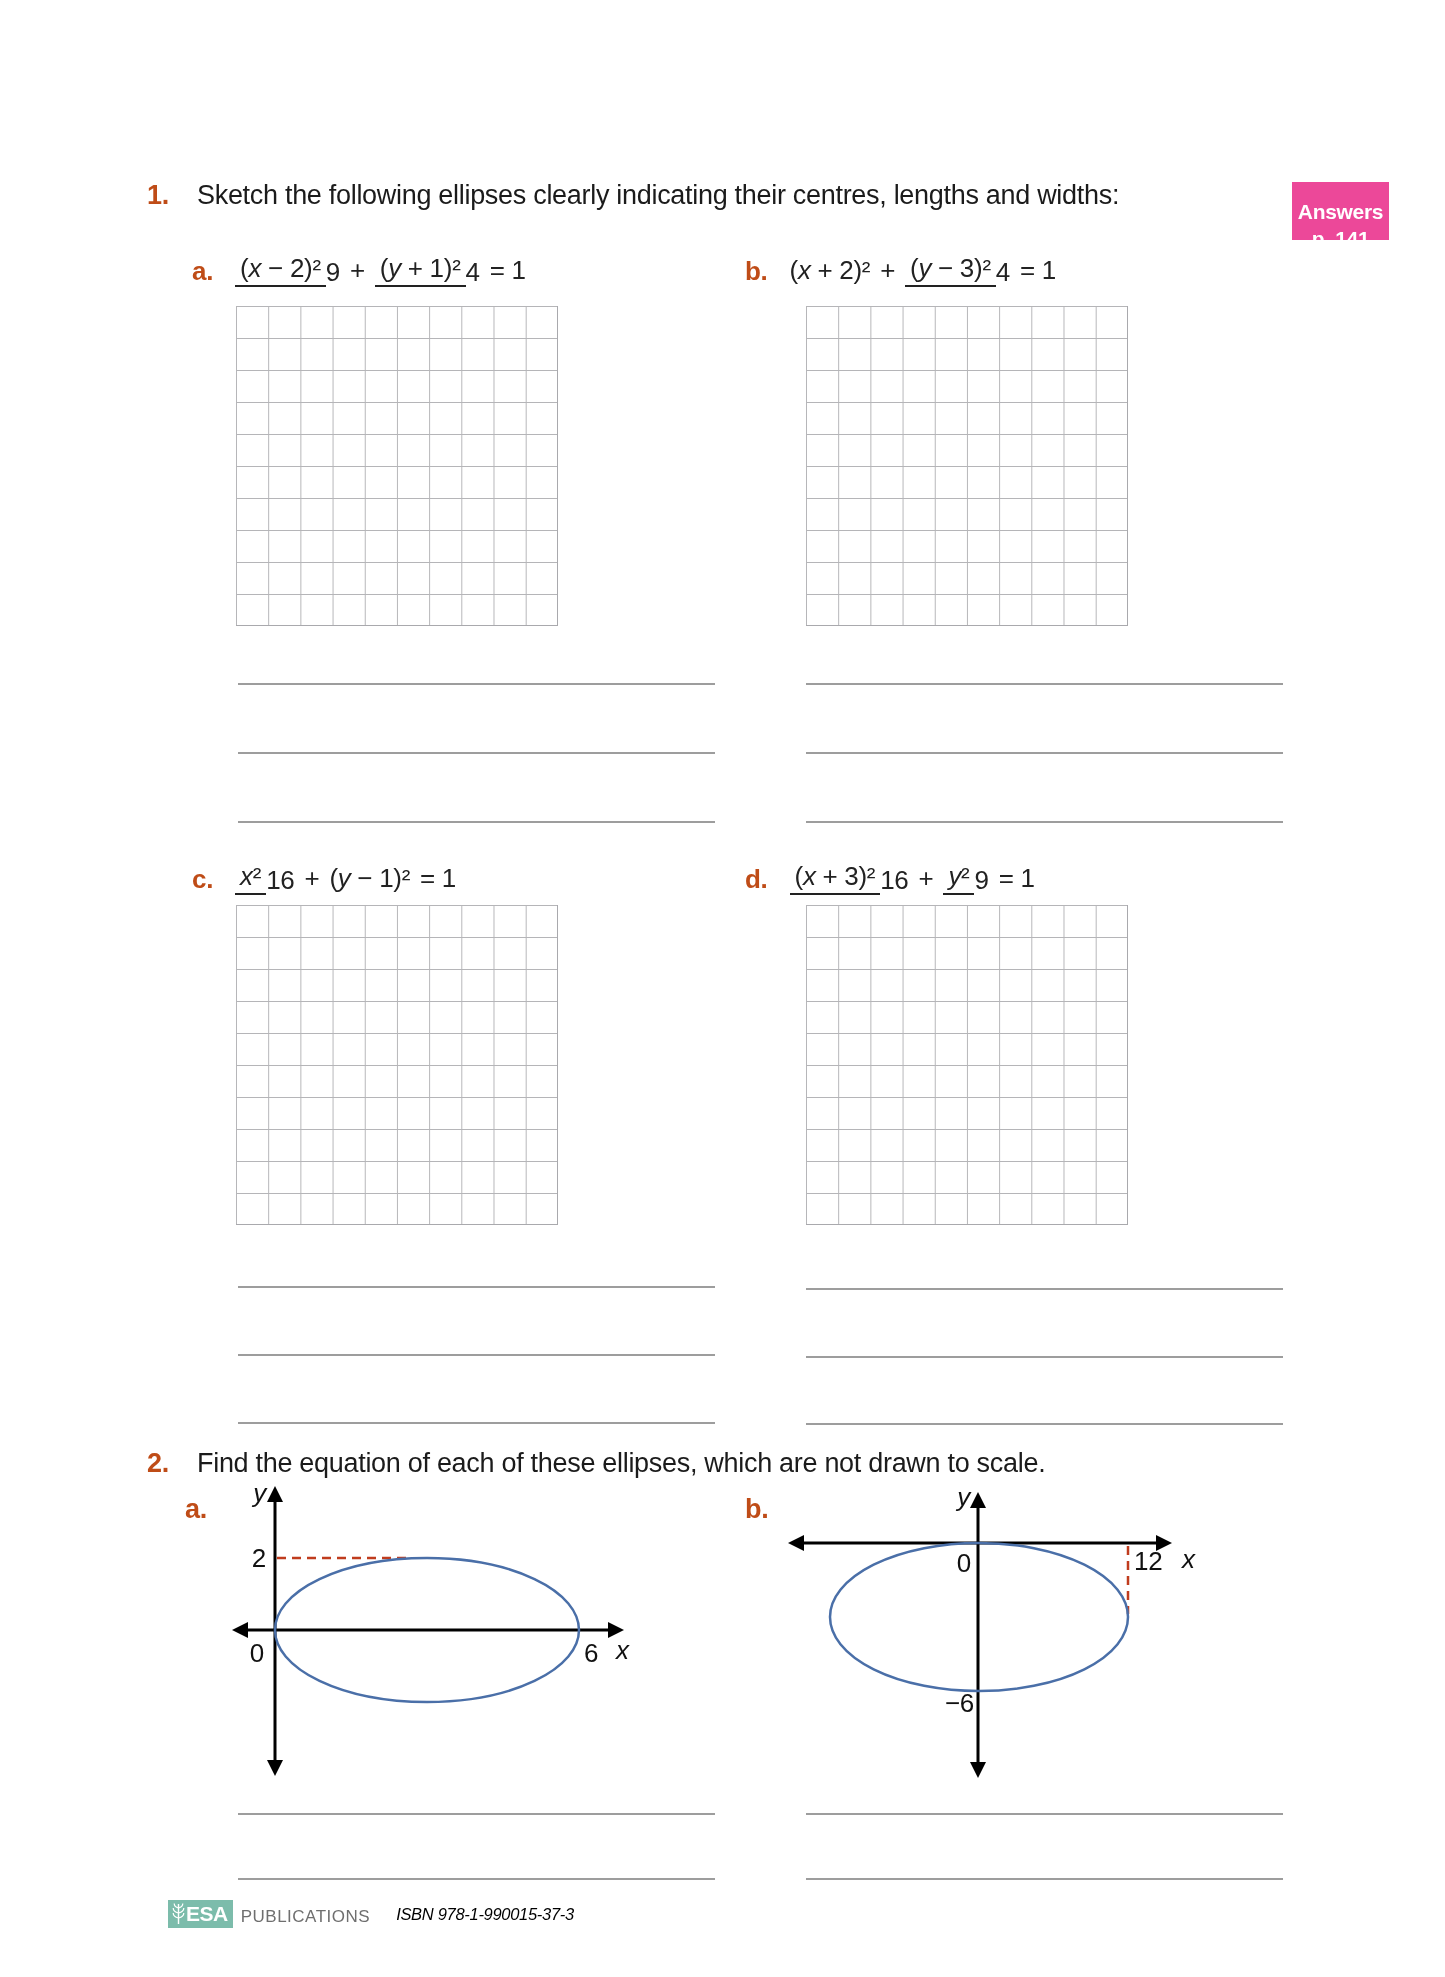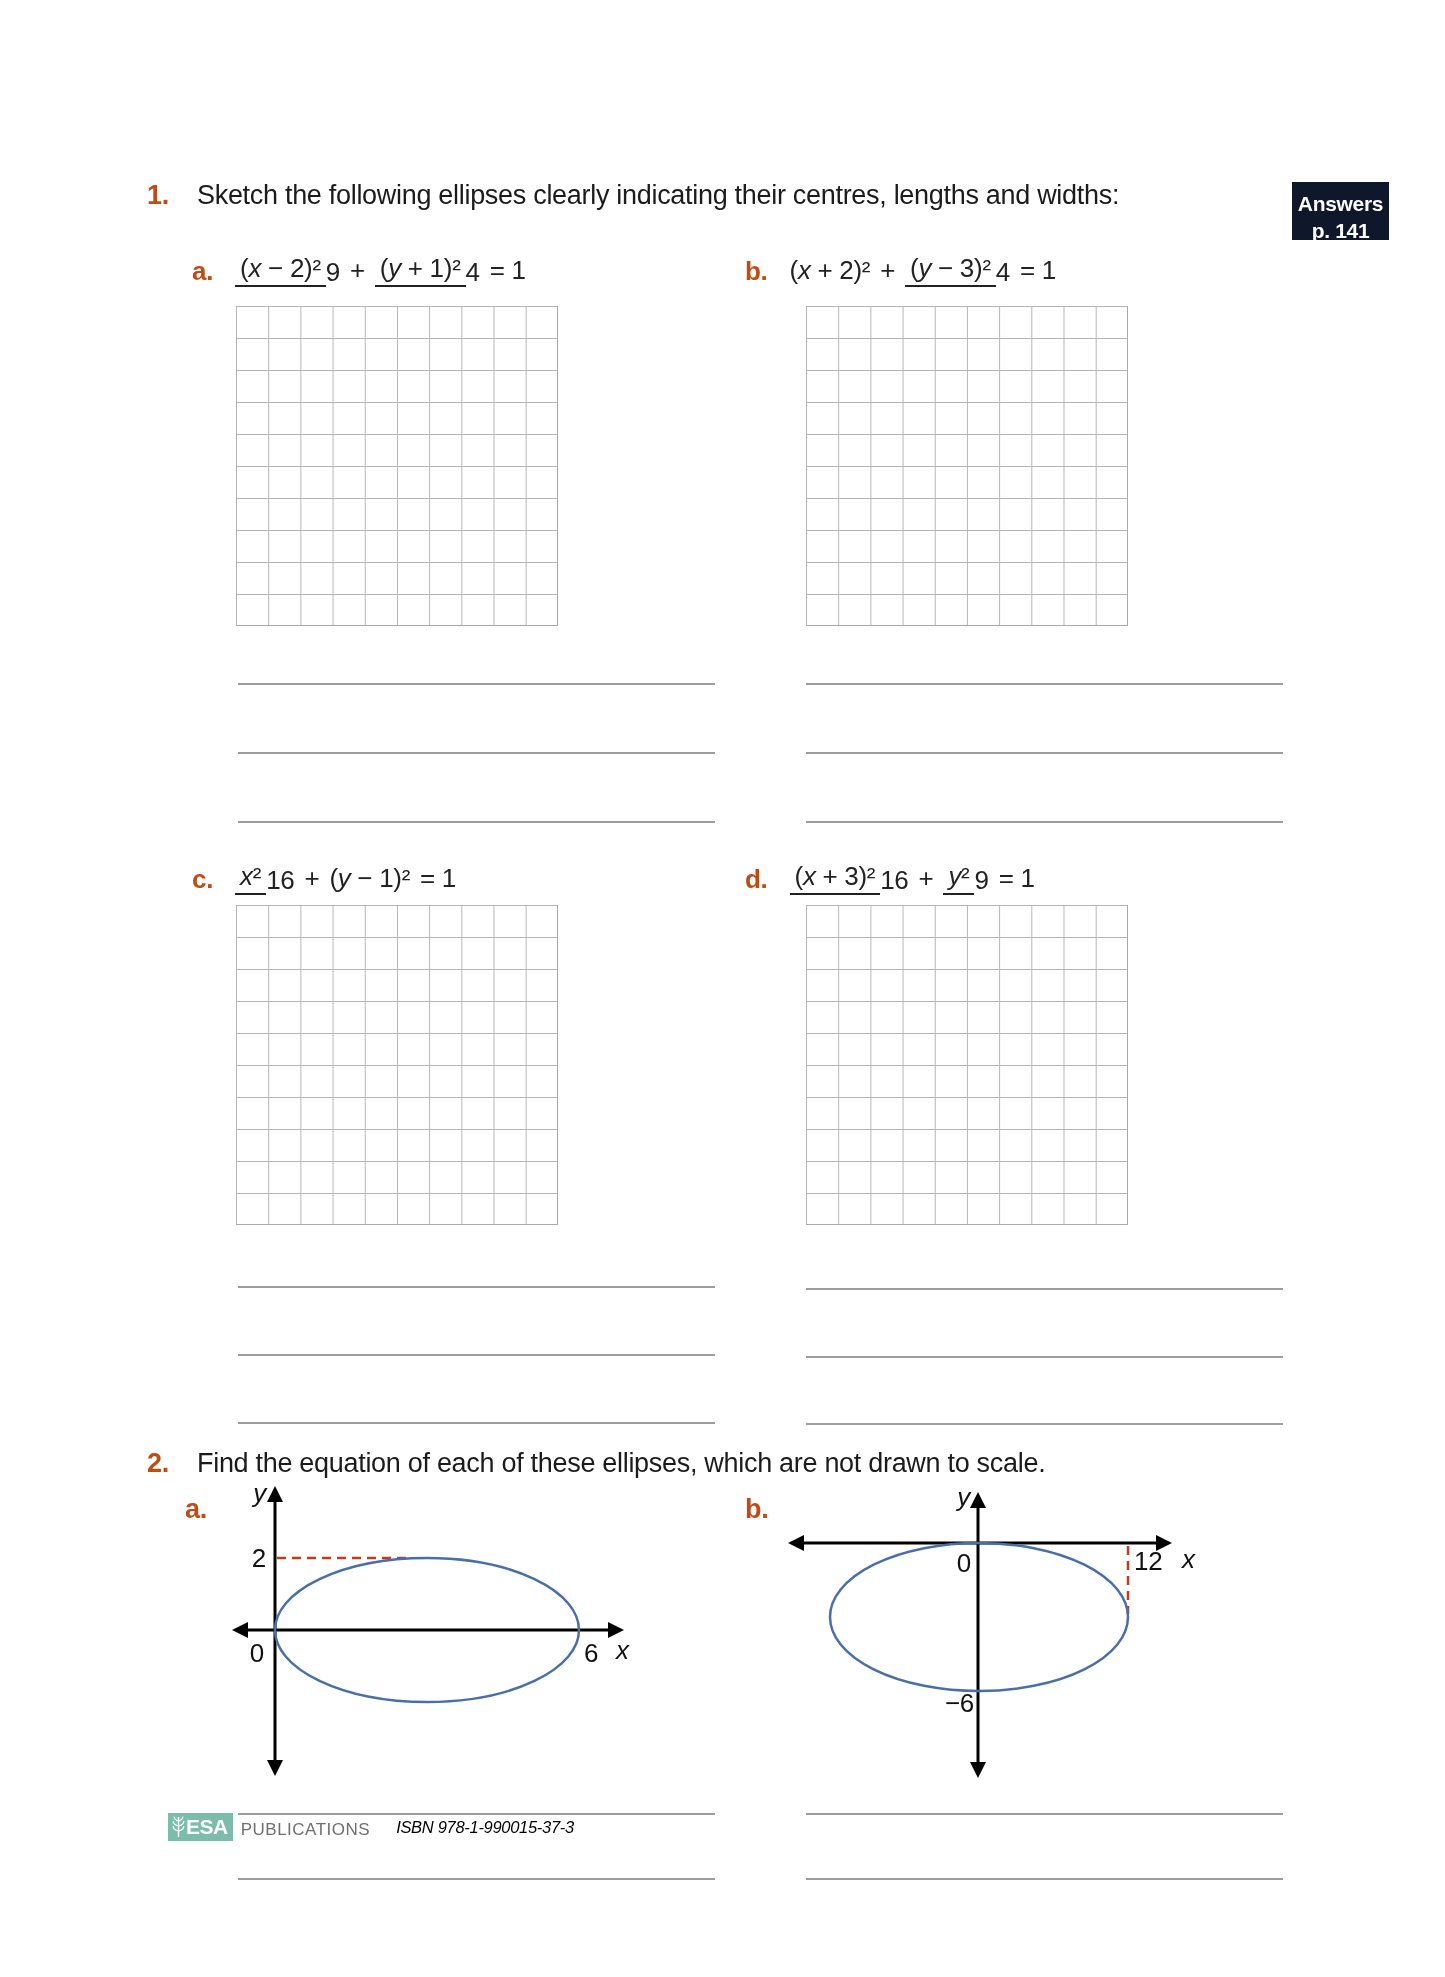--- a/index.html
+++ b/index.html
@@ -7,22 +7,22 @@
     position:relative;width:1445px;height:1977px;background:#ffffff;
     font-family:"Liberation Sans",sans-serif;color:#1b1b1b;overflow:hidden;
     letter-spacing:-0.3px;
   }
   
   .header-row{position:absolute;left:330px;top:58px;width:712px;height:44px;display:flex;align-items:center;}
   .header-rule{flex:1;height:4px;align-self:flex-end;margin-bottom:9px;
     background:linear-gradient(to right, rgba(178,74,28,0) 0%, rgba(178,74,28,0.25) 35%, #a8441a 100%);}
   .header-title{font-size:28px;color:#c2582a;margin-left:10px;white-space:nowrap;}
   .header-pagenum{font-size:30px;font-weight:bold;color:#6b3413;margin-left:16px;}
-  .answers-badge{position:absolute;left:1292px;top:182px;width:97px;height:58px;background:#0f172a;
-    color:#ffffff;font-weight:bold;font-size:21px;line-height:27px;text-align:center;padding-top:8px;box-sizing:border-box;}
+  .answers-badge{position:absolute;left:1292px;top:182px;width:97px;height:58px;background:#ec4899;
+    color:#ffffff;font-weight:bold;font-size:21px;line-height:27px;text-align:center;padding-top:16px;box-sizing:border-box;}
   
   .q-row{position:absolute;display:flex;font-size:27px;}
   .q-num{color:#bf4c17;font-weight:bold;width:50px;}
   .q-prompt{color:#1b1b1b;}
   
   .part{position:absolute;display:flex;align-items:center;height:66px;}
   .part-label{color:#bf4c17;font-weight:bold;font-size:26px;margin-right:22px;}
   .eq{display:inline-flex;align-items:center;font-size:26px;color:#222222;}
   .frac{display:inline-flex;align-items:center;}
   .frac .num{padding:0 5px 3px;border-bottom:2px solid #222222;line-height:1.05;white-space:pre;}
@@ -41,21 +41,21 @@
   .ans-line{position:absolute;width:477px;height:2px;background:#9d9d9d;}
   
   .diag-label{position:absolute;color:#bf4c17;font-weight:bold;font-size:27px;}
   svg text{font-family:"Liberation Sans",sans-serif;font-size:26px;fill:#111111;letter-spacing:-0.3px;}
   svg .axis{stroke:#000000;stroke-width:3;}
   svg .arrow{fill:#000000;}
   svg .ellipse{stroke:#4a6fa8;stroke-width:2.5;fill:none;}
   svg .dash{stroke:#c03c1e;stroke-width:2.5;stroke-dasharray:9 6;fill:none;}
   svg .it{font-style:italic;}
   
-  .footer{position:absolute;left:168px;top:1813px;display:flex;align-items:center;}
+  .footer{position:absolute;left:168px;top:1900px;display:flex;align-items:center;}
   .esa-box{background:#7cbcab;display:flex;align-items:center;height:28px;padding:0 5px 0 3px;}
   .esa-box .esa-text{color:#ffffff;font-weight:bold;font-size:21px;letter-spacing:-0.5px;}
   .pubs{color:#6f6f6f;font-size:17px;letter-spacing:0.5px;margin-left:8px;margin-top:6px;}
   .isbn{color:#000000;font-size:16.5px;font-style:italic;margin-left:26px;text-align:right;}
   .copyright{color:#787878;font-size:16px;font-style:italic;margin-left:18px;}
 </style>
 </head>
 <body>
 
 <div id="page">

